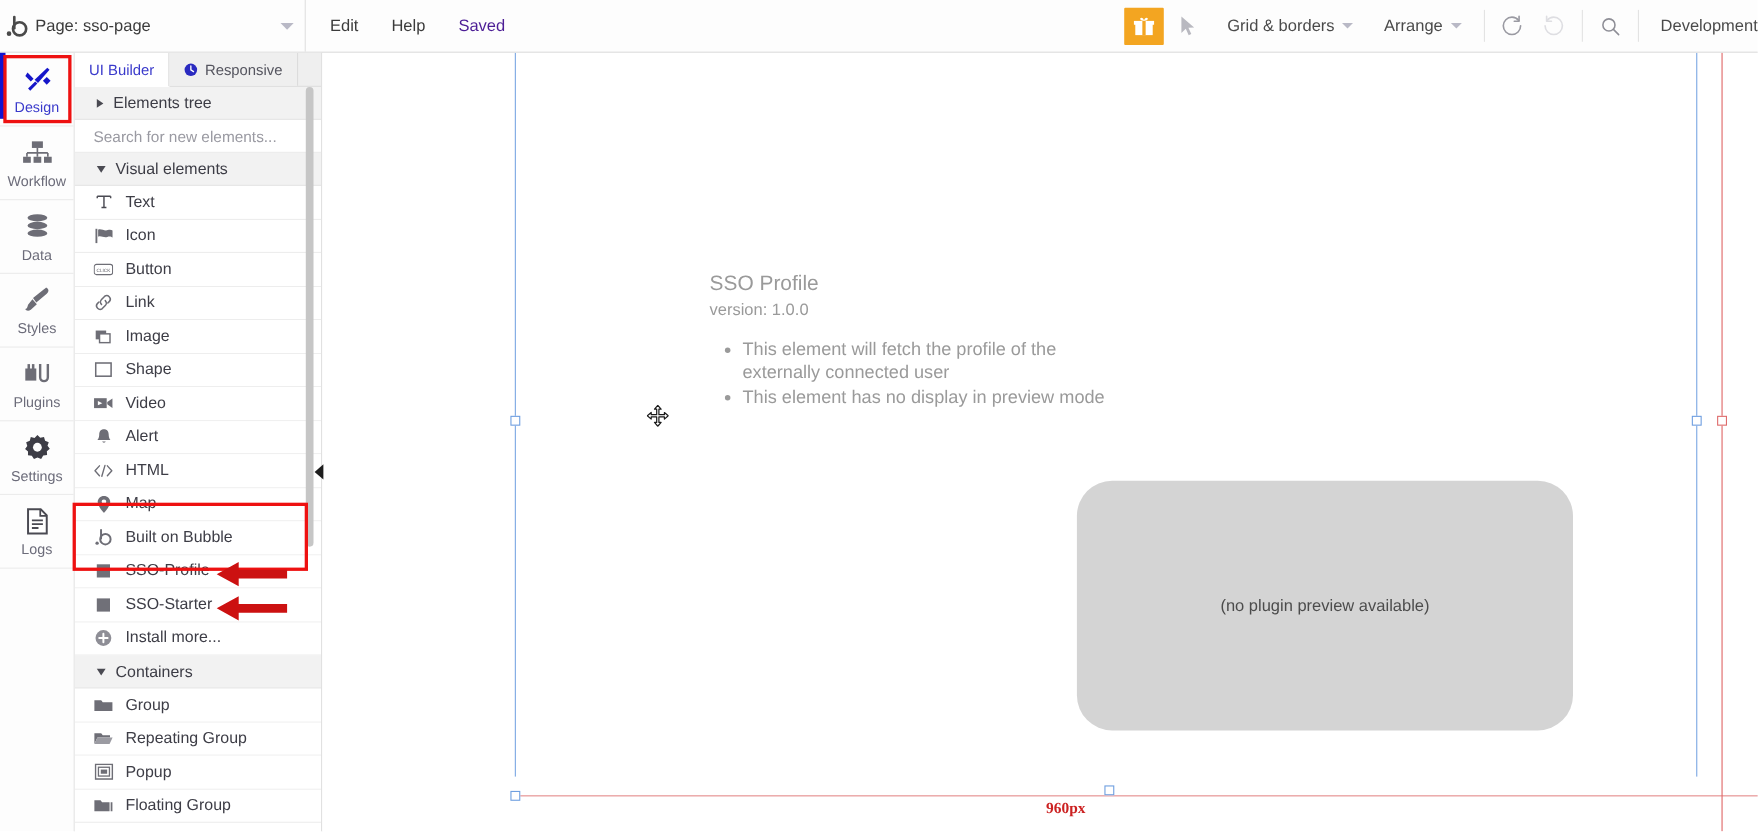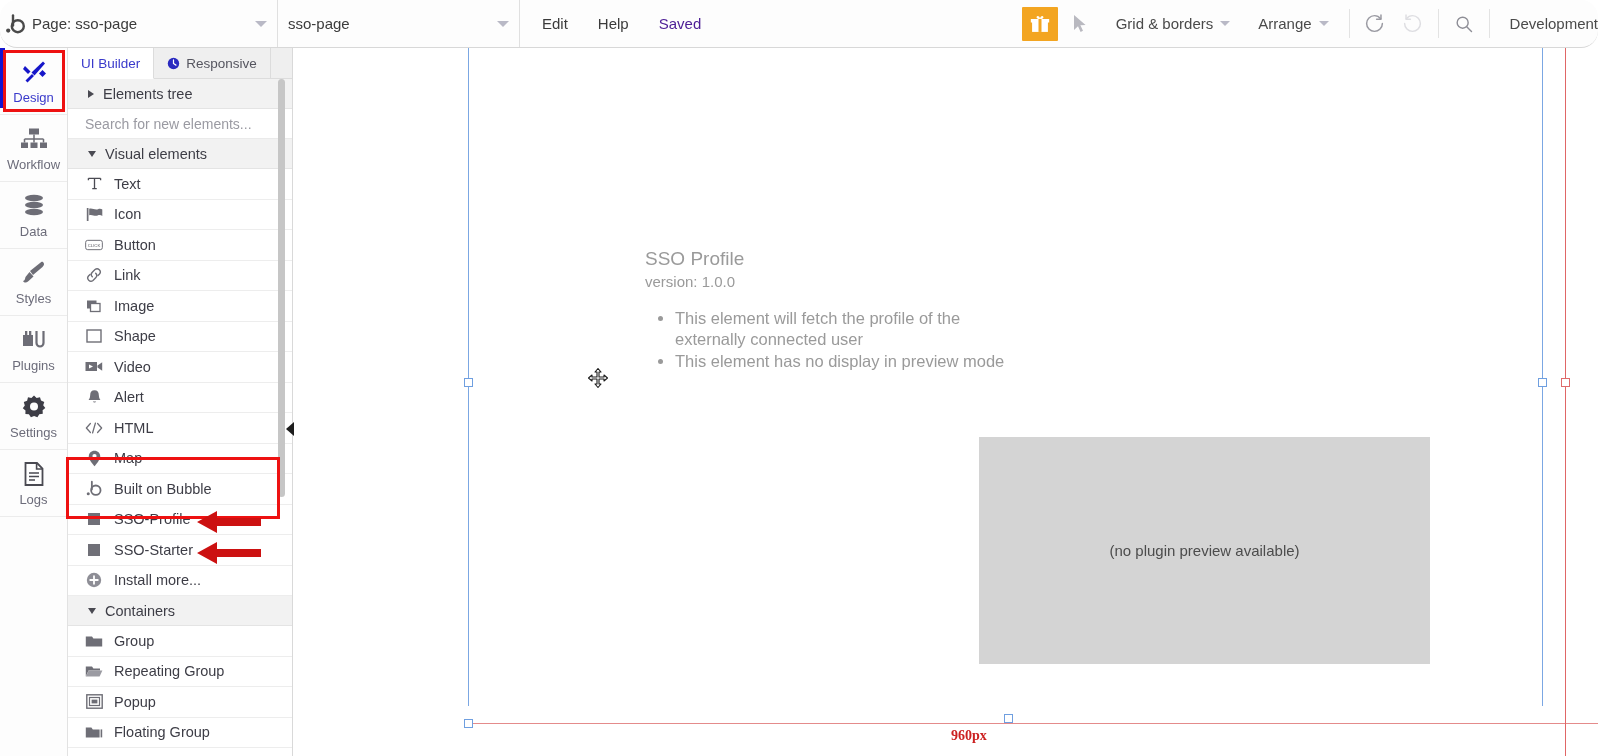--- a/index.html
+++ b/index.html
@@ -10,21 +10,21 @@
     background: #ffffff;
     color: #3a3a3a;
   }
   .app { position: relative; width: 1598px; height: 756px; }
 
   
   .topbar {
     position: absolute; top: 0; left: 0; width: 1598px; height: 48px;
     background: #fdfdfd;
     border-bottom: 1px solid #d8d8d8;
-    display: flex; align-items: stretch; border-radius: 17px;
+    display: flex; align-items: stretch;
   }
   .tb-logo {
     width: 28px; display: flex; align-items: center; justify-content: center;
     font-size: 23px; color: #4a4a4a; font-weight: 400;
     font-family: "Liberation Sans", sans-serif;
     padding-left: 4px;
   }
   .tb-pagefield {
     width: 250px; display: flex; align-items: center;
     border-right: 1px solid #e0e0e0; padding: 0 8px 0 4px;
@@ -175,21 +175,21 @@
   .move-cursor { position: absolute; left: 295px; top: 320px; width: 20px; height: 20px; }
 
   .sso-title { position: absolute; left: 352px; top: 200px; font-size: 19px; color: #9a9a9a; }
   .sso-ver   { position: absolute; left: 352px; top: 225px; font-size: 15px; color: #9a9a9a; }
   .sso-list  { position: absolute; left: 382px; top: 260px; width: 700px; font-size: 16.5px; color: #9a9a9a; line-height: 21px; }
   .sso-list li { margin-bottom: 1px; }
   .sso-list li.wide { max-width: 330px; }
 
   .preview-box {
     position: absolute; left: 686px; top: 389px; width: 451px; height: 227px;
-    background: #d4d4d4; display: flex; align-items: center; justify-content: center;
+    background: #d4d4d4; display: flex; align-items: center; justify-content: center; border-radius: 32px;
   }
   .preview-box span { font-size: 15px; color: #4c4c4c; }
 </style>
 </head>
 <body>
 
 <div class="app">
 
   <div class="topbar">
 
@@ -199,24 +199,20 @@
         <path d="M8 2.5 L8 12.6" stroke="#4a4a4a" stroke-width="2.4" fill="none" stroke-linecap="round"></path>
         <circle cx="12.8" cy="13.2" r="6" stroke="#4a4a4a" stroke-width="2.4" fill="none"></circle>
       </svg>
     </div>
 
     <div class="tb-pagefield">
       <span class="lbl">Page: sso-page</span>
       <span class="caret-down"></span>
     </div>
 
-    <div class="tb-namefield">
-      <span class="lbl">sso-page</span>
-      <span class="caret-down"></span>
-    </div>
 
     <div class="tb-menu">
       <span>Edit</span>
       <span>Help</span>
       <span class="muted">Saved</span>
     </div>
 
     <div class="tb-right">
 
       <div class="gift-btn">

